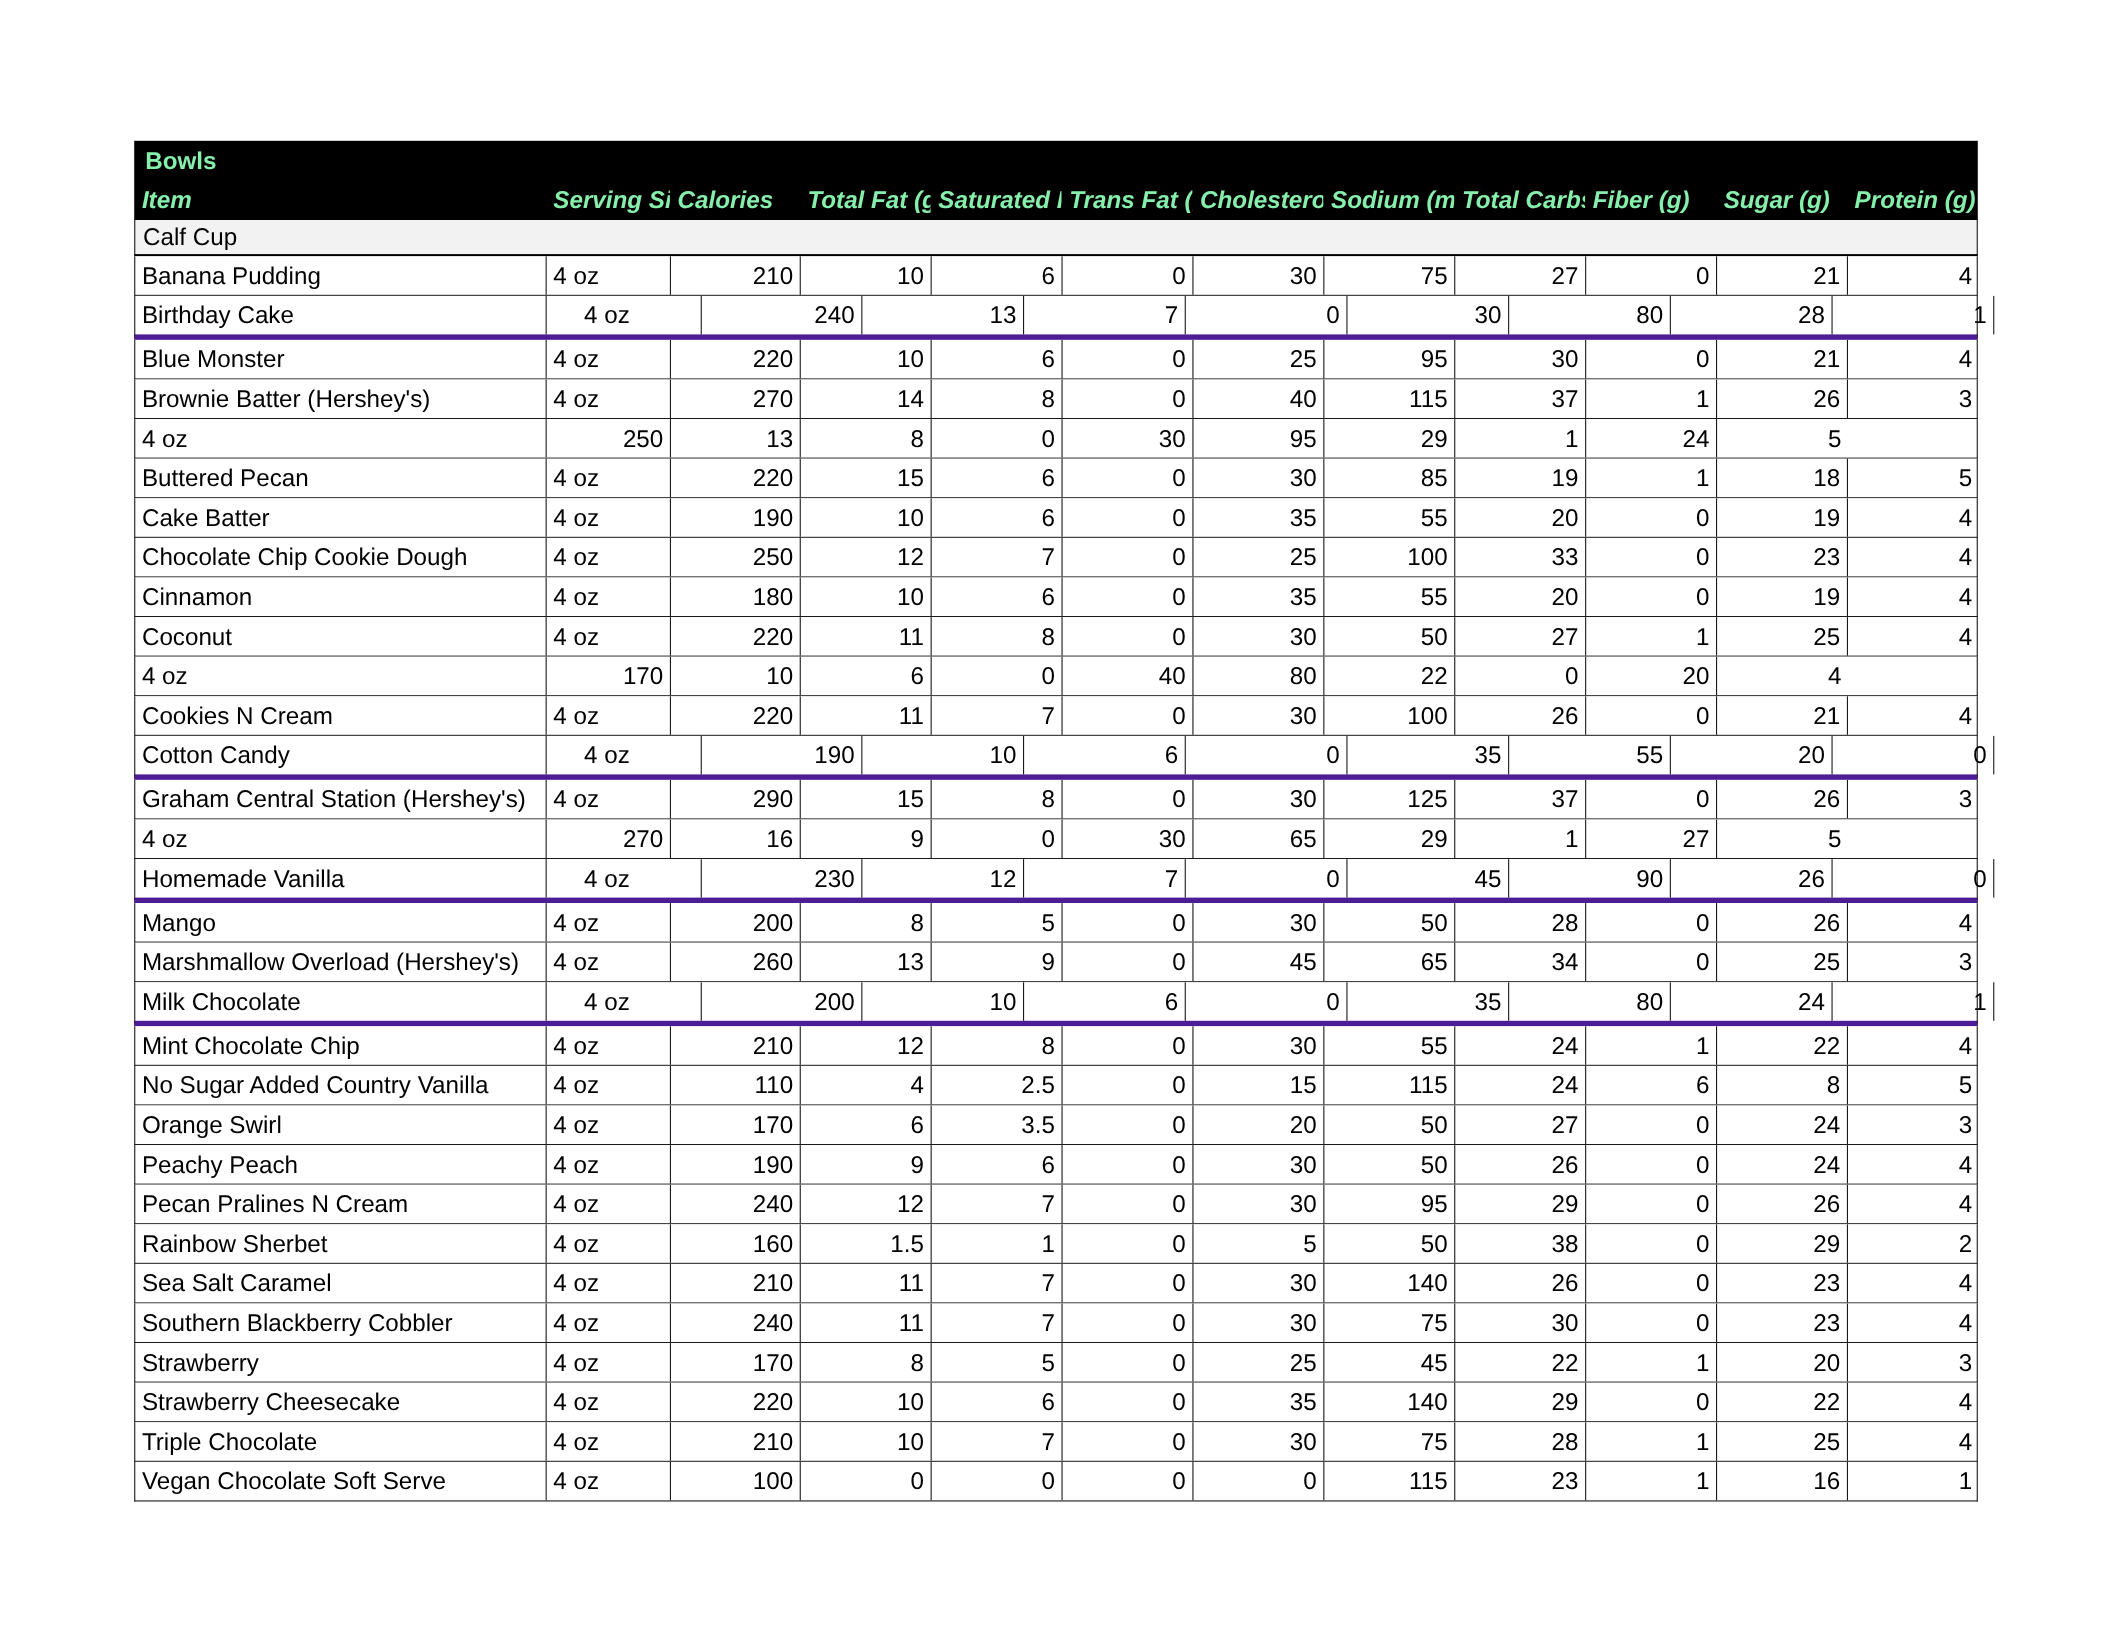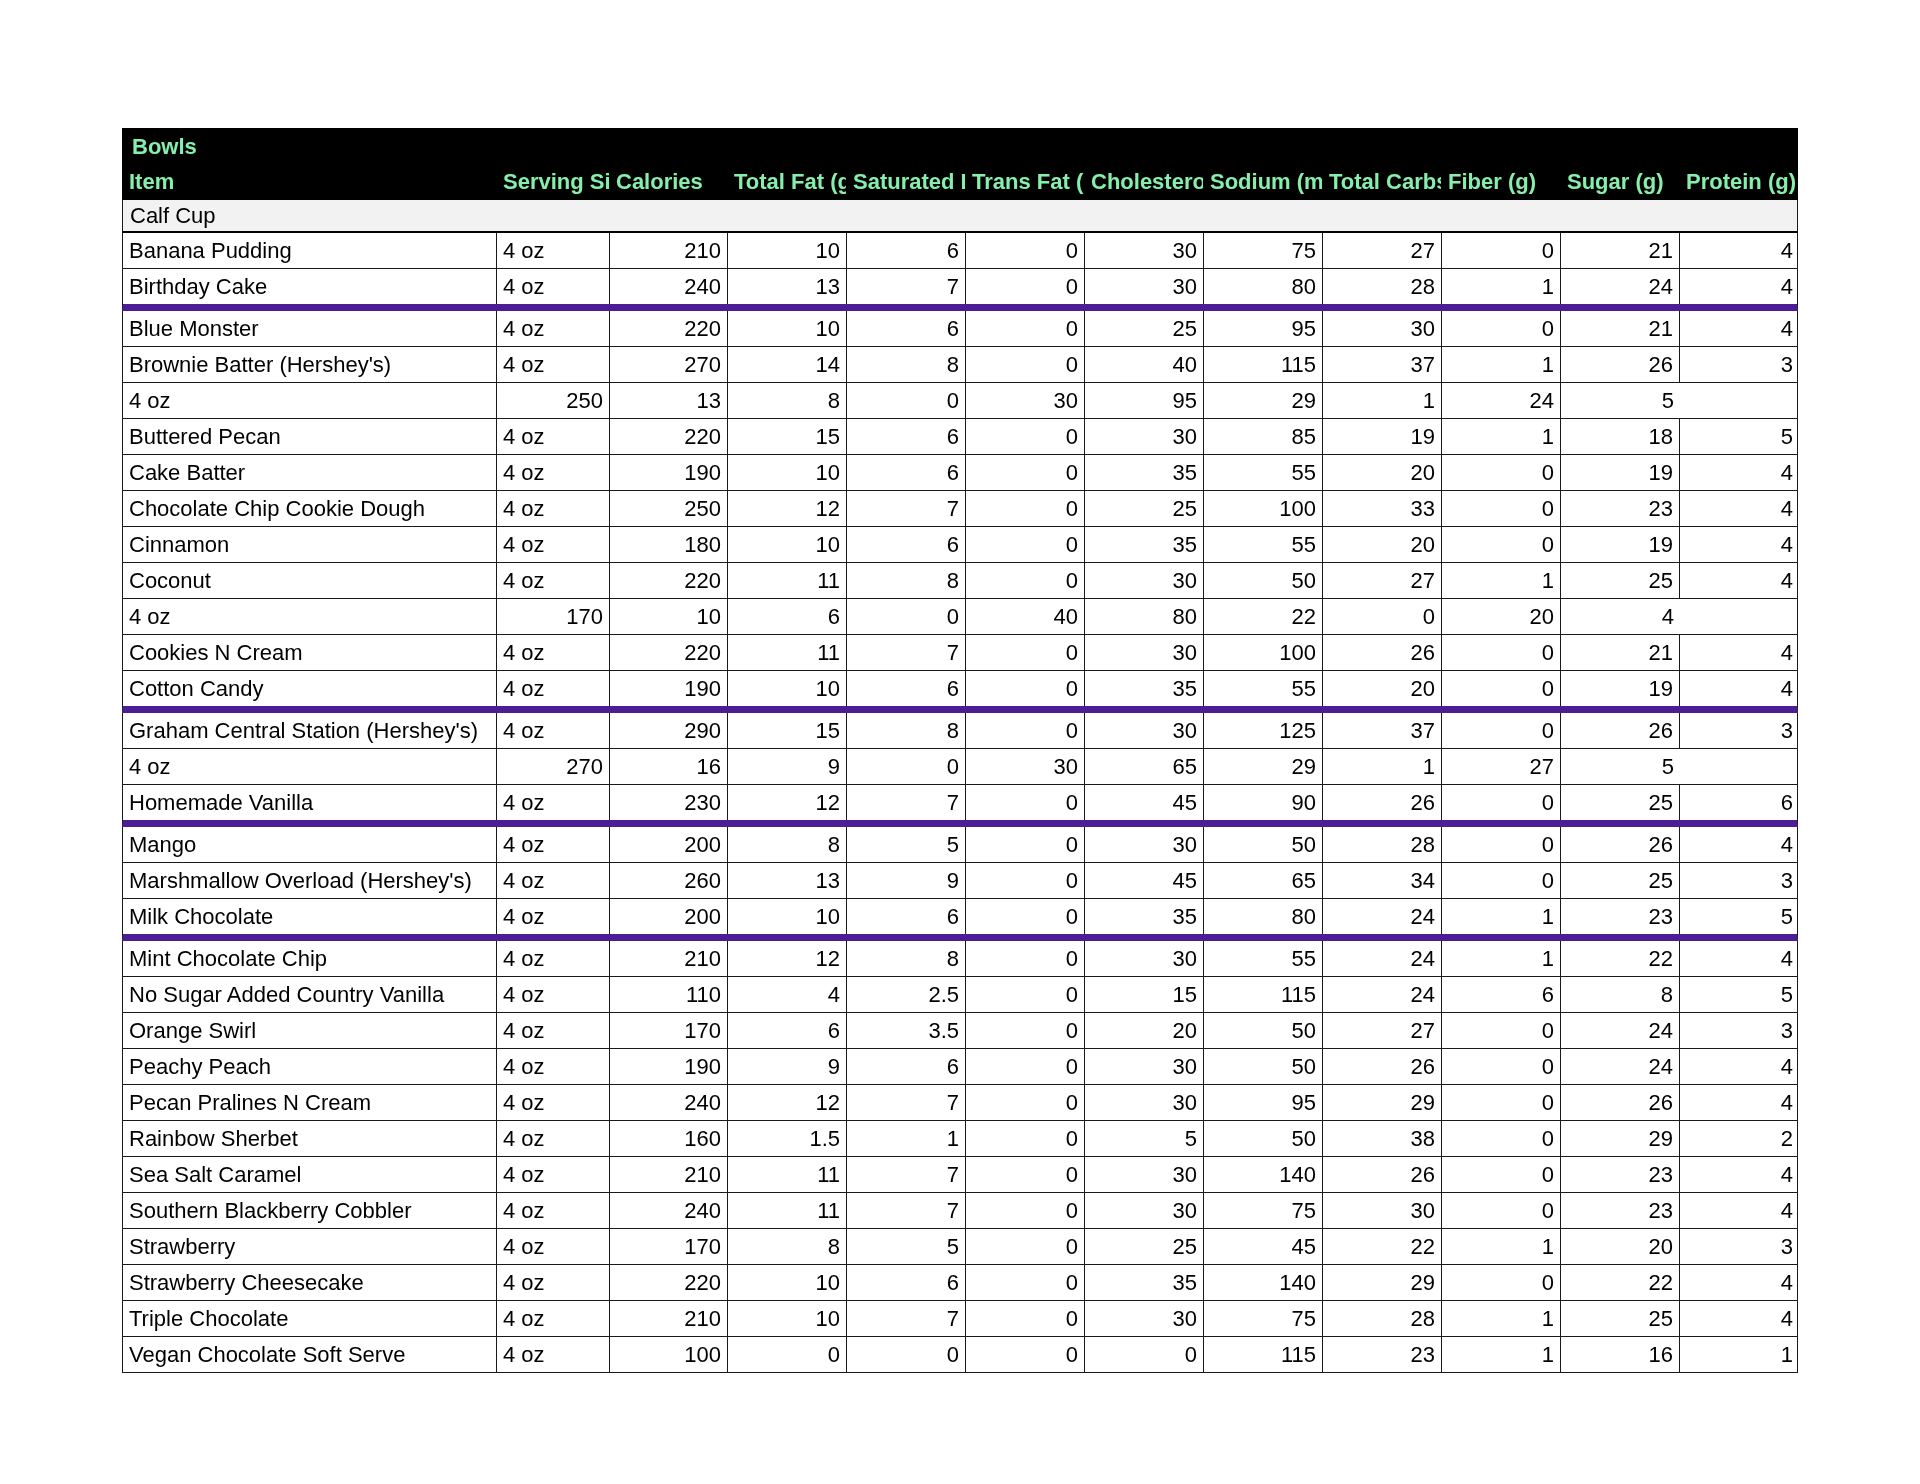--- a/index.html
+++ b/index.html
@@ -31,40 +31,41 @@
   .grid12 {
     display:grid;
     grid-template-columns:374px 113px 118px 119px 119px 119px 119px 119px 119px 119px 119px 119px;
   }
   .header-row { height:36px; line-height:36px; }
   .header-cell {
     font-weight:bold;
     overflow:hidden; white-space:nowrap;
     padding-left:7px;
     box-sizing:border-box;
+    font-style:italic;
   }
   
   .section-row {
     background:#f2f2f2;
     height:31px; line-height:31px;
     border-left:1px solid #1a1a1a;
     border-right:1px solid #1a1a1a;
     border-bottom:2px solid #000000;
     padding-left:7px;
     overflow:hidden; white-space:nowrap;
   }
   
   .row {
     height:35px; line-height:35px;
     border-left:1px solid #1a1a1a;
     border-right:1px solid #1a1a1a;
     border-bottom:1px solid #1a1a1a;
     background:#ffffff;
   }
-  .row.thick { border-bottom:7px solid #4c1d95; }
+  .row.thick { border-bottom:5px solid #4c1d95;gap:28px; }
   .cell {
     overflow:hidden; white-space:nowrap;
     border-right:1px solid #1a1a1a;
     padding:0 6px;
     box-sizing:border-box;
   }
   .cell:last-child { border-right:none; }
   .cell.num { text-align:right; }
 </style>
 </head>

